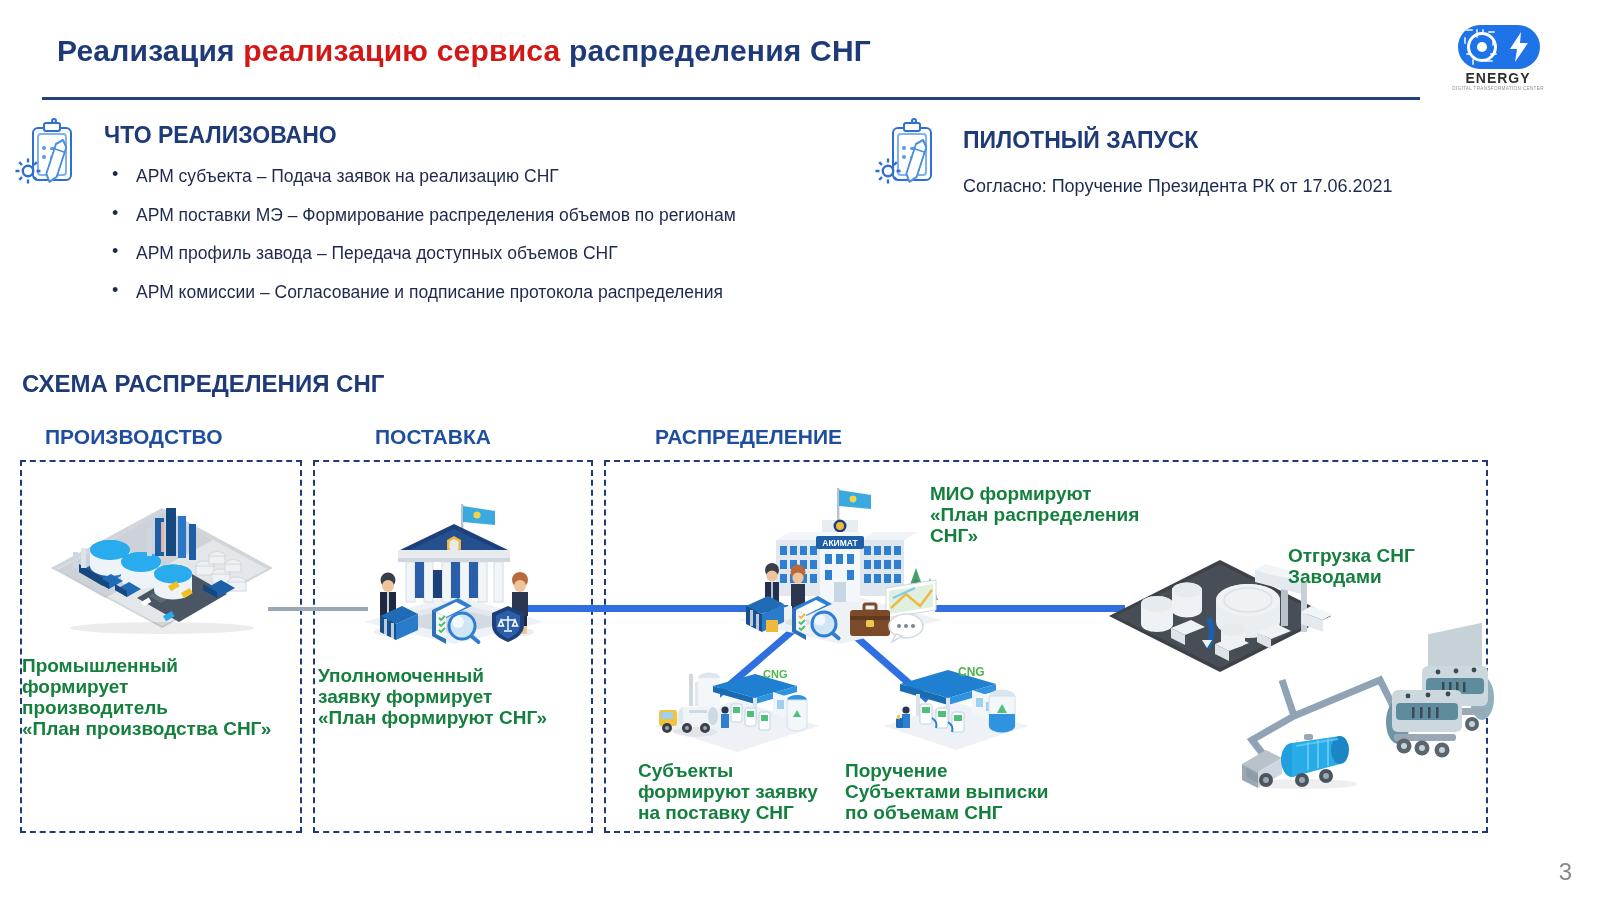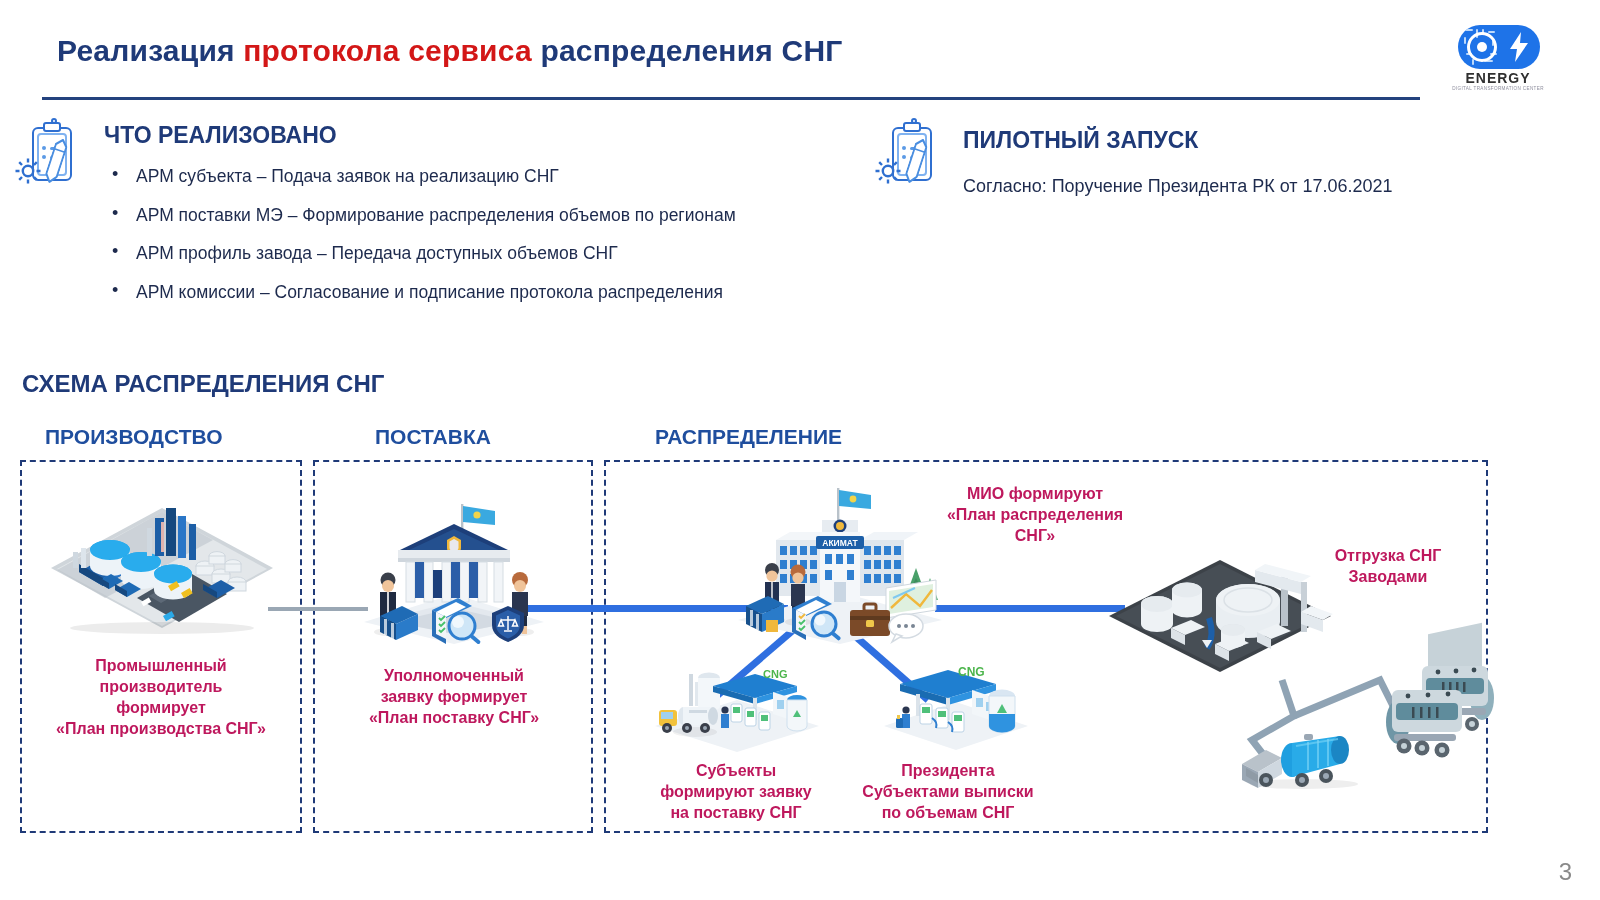--- a/index.html
+++ b/index.html
@@ -106,21 +106,21 @@
   }
   .col-title{
     position:absolute;font-size:21px;font-weight:bold;color:#1F4E9E;white-space:nowrap;
   }
 
   .panel{
     position:absolute;border:2.5px dashed #1F3A78;box-sizing:border-box;background:transparent;
   }
 
   .cap{
-    position:absolute;text-align:center;font-size:16px;font-weight:bold;color:#be185d;
+    position:absolute;text-align:left;font-size:19px;font-weight:bold;color:#15803d;
     line-height:21px;
   }
 
   
   .conn{position:absolute;background:#2F6FE0;}
   .conn-gray{position:absolute;background:#9aa7b4;}
 
   .pagenum{
     position:absolute;right:28px;bottom:14px;font-size:24px;color:#8a8a8a;
   }
@@ -128,21 +128,21 @@
   
   .ill{position:absolute;}
   .ill svg{display:block;overflow:visible;}
 </style>
 </head>
 <body>
 
 <div class="slide">
 
   <div class="title">
-    <span>Реализация </span><span class="accent">протокола сервиса</span><span> распределения СНГ</span>
+    <span>Реализация </span><span class="accent">реализацию сервиса</span><span> распределения СНГ</span>
   </div>
   <div class="title-rule"></div>
 
   <div class="logo">
     <div class="logo-pill">
       <div class="logo-dots">
         <i style="left:0;top:0;width:9px;height:2px;"></i>
         <i style="left:12px;top:0;width:2px;height:9px;"></i>
         <i style="left:18px;top:0;width:2px;height:5px;"></i>
         <i style="left:24px;top:2px;width:7px;height:2px;"></i>
@@ -803,45 +803,45 @@
         <circle cx="70" cy="142" r="7" fill="#4a545c"></circle>
           <circle cx="70" cy="142" r="3" fill="#9aa7b4"></circle>
         <circle cx="94" cy="138" r="7" fill="#4a545c"></circle>
           <circle cx="94" cy="138" r="3" fill="#9aa7b4"></circle>
       </g>
     </svg>
   </div>
 
   <div class="cap" style="left:22px;top:655px;width:278px;">
     <div>Промышленный</div>
+    <div>формирует</div>
     <div>производитель</div>
-    <div>формирует</div>
     <div>«План производства СНГ»</div>
   </div>
 
   <div class="cap" style="left:318px;top:665px;width:272px;">
     <div>Уполномоченный</div>
     <div>заявку формирует</div>
-    <div>«План поставку СНГ»</div>
+    <div>«План формируют СНГ»</div>
   </div>
 
   <div class="cap" style="left:930px;top:483px;width:210px;">
     <div>МИО формируют</div>
     <div>«План распределения</div>
     <div>СНГ»</div>
   </div>
 
   <div class="cap" style="left:638px;top:760px;width:196px;">
     <div>Субъекты</div>
     <div>формируют заявку</div>
     <div>на поставку СНГ</div>
   </div>
 
   <div class="cap" style="left:845px;top:760px;width:206px;">
-    <div>Президента</div>
+    <div>Поручение</div>
     <div>Субъектами выписки</div>
     <div>по объемам СНГ</div>
   </div>
 
   <div class="cap" style="left:1288px;top:545px;width:200px;">
     <div>Отгрузка СНГ</div>
     <div>Заводами</div>
   </div>
 
   <div class="pagenum">3</div>

